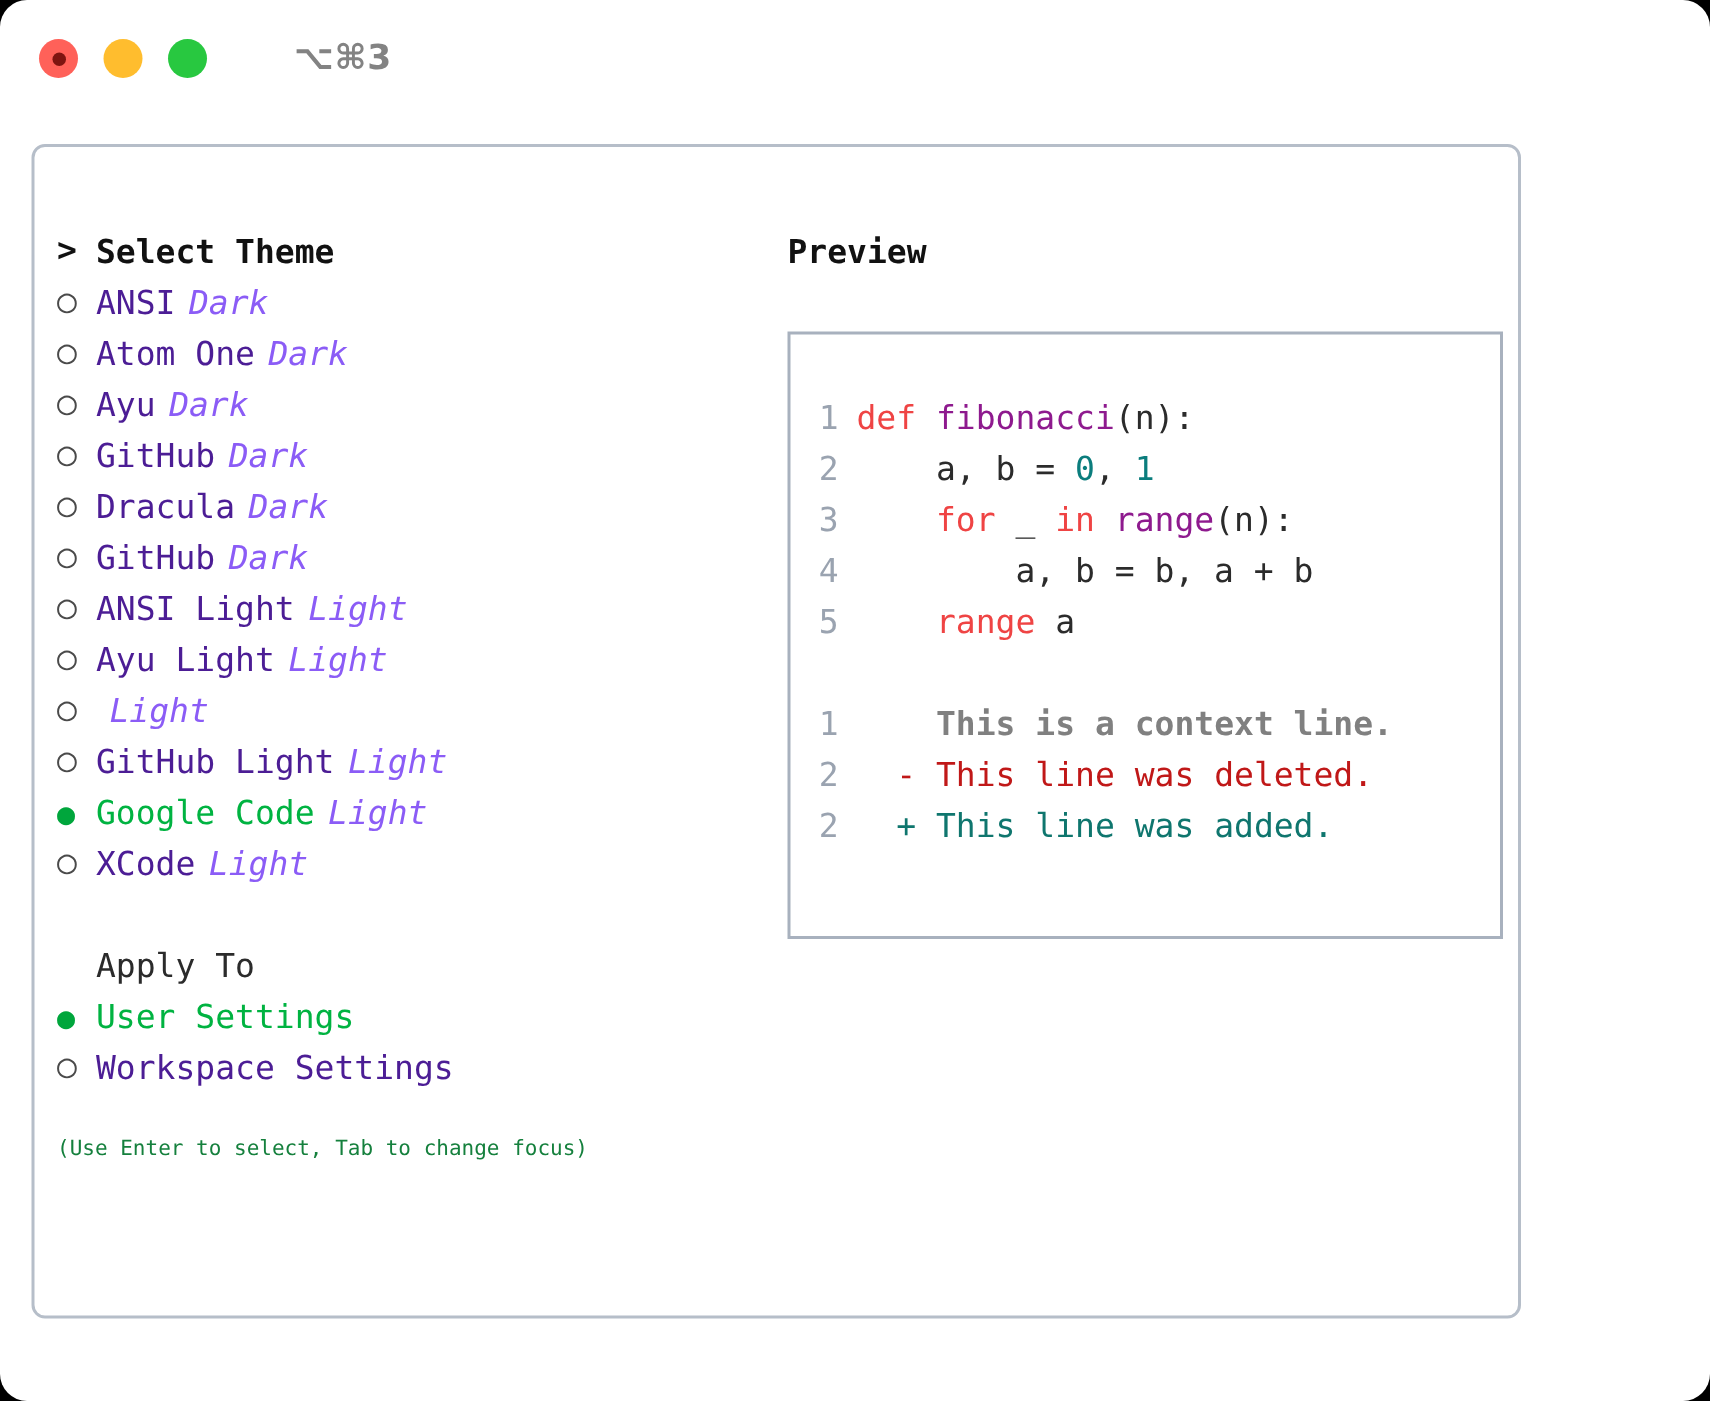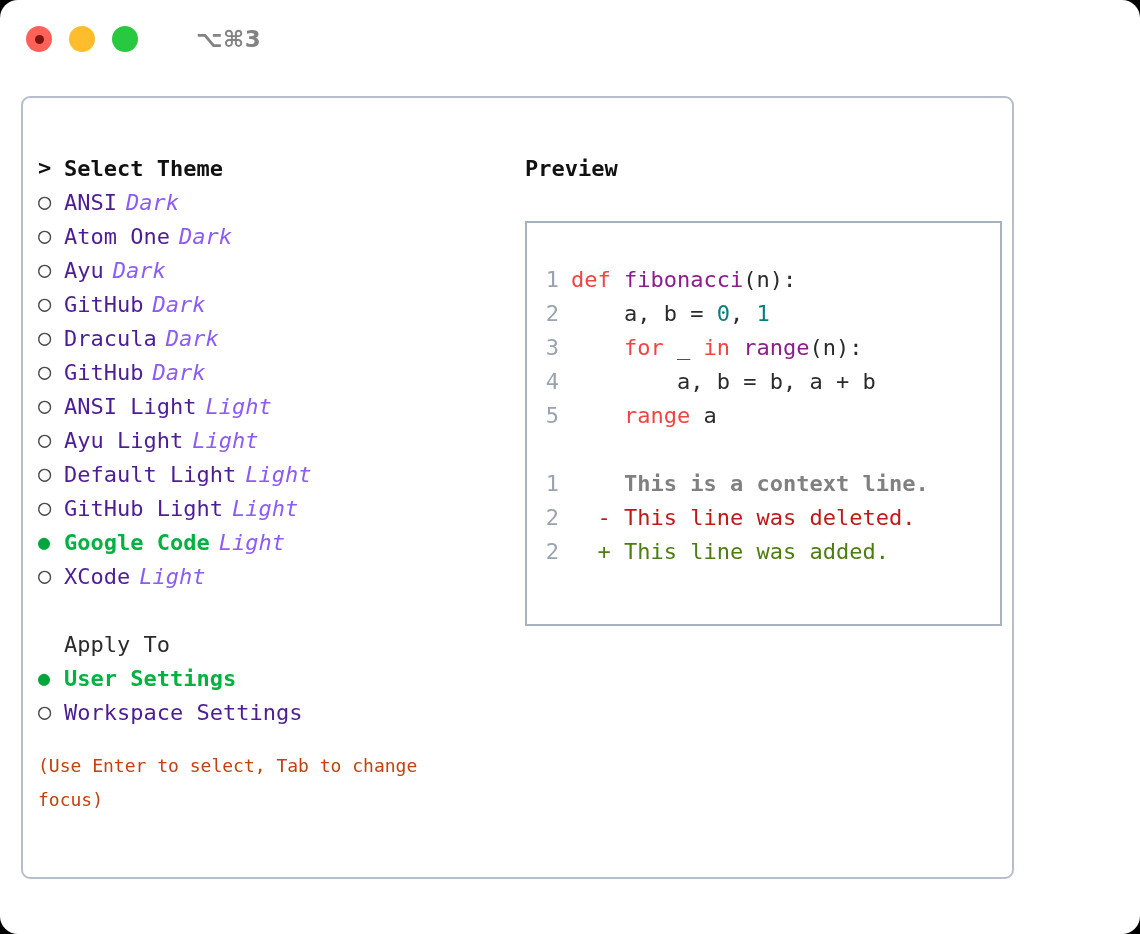--- a/index.html
+++ b/index.html
@@ -78,27 +78,27 @@
     line-height: 1;
   }
   .section-head {
     font-weight: 700;
     color: #111111;
   }
   .section-head .marker { font-weight: 700; color: #111111; }
   .radio-empty { color: #4a4a4a; }
   .radio-filled { color: #00a63c; font-size: 20px; }
   .item-label { color: #4c1d95; }
-  .item-label.selected { color: #00b341; font-weight: bold; }
+  .item-label.selected { color: #00b341; }
   .item-variant { color: #8b5cf6; margin-left: 9px; font-style: italic; }
   .spacer { height: 34px; }
   .hint {
     margin-top: 20px;
-    font-size: 18px;
-    color: #c2410c;
+    font-size: 14px;
+    color: #15803d;
     line-height: 34px;
     width: 410px;
     white-space: pre-wrap;
   }
 
   
   .right-col {
     position: absolute;
     left: 502px; top: 53px;
     width: 490px;
@@ -134,21 +134,21 @@
   .code-text { color: #2b2b2b; }
   .blank-line { height: 34px; }
 
   .tok-kw   { color: #ef4444; }
   .tok-fn   { color: #8e1a8e; }
   .tok-num  { color: #0b7d7d; }
   .tok-plain{ color: #2b2b2b; }
 
   .diff-ctx { color: #808080; font-weight: bold; }
   .diff-del { color: #c01818; }
-  .diff-add { color: #4d7c0f; }
+  .diff-add { color: #0f766e; }
 </style>
 </head>
 <body>
 
 <div id="app">
 
   <div class="titlebar">
     <div class="lights">
       <span class="light red"></span>
       <span class="light yellow"></span>
@@ -169,21 +169,21 @@
 
         <div id="theme-list">
             <div class="row"><span class="marker radio-empty">○</span><span class="item-label">ANSI</span><span class="item-variant">Dark</span></div>
             <div class="row"><span class="marker radio-empty">○</span><span class="item-label">Atom One</span><span class="item-variant">Dark</span></div>
             <div class="row"><span class="marker radio-empty">○</span><span class="item-label">Ayu</span><span class="item-variant">Dark</span></div>
             <div class="row"><span class="marker radio-empty">○</span><span class="item-label">GitHub</span><span class="item-variant">Dark</span></div>
             <div class="row"><span class="marker radio-empty">○</span><span class="item-label">Dracula</span><span class="item-variant">Dark</span></div>
             <div class="row"><span class="marker radio-empty">○</span><span class="item-label">GitHub</span><span class="item-variant">Dark</span></div>
             <div class="row"><span class="marker radio-empty">○</span><span class="item-label">ANSI Light</span><span class="item-variant">Light</span></div>
             <div class="row"><span class="marker radio-empty">○</span><span class="item-label">Ayu Light</span><span class="item-variant">Light</span></div>
-            <div class="row"><span class="marker radio-empty">○</span><span class="item-label">Default Light</span><span class="item-variant">Light</span></div>
+            <div class="row"><span class="marker radio-empty">○</span><span class="item-variant">Light</span></div>
             <div class="row"><span class="marker radio-empty">○</span><span class="item-label">GitHub Light</span><span class="item-variant">Light</span></div>
             <div class="row"><span class="marker radio-filled">●</span><span class="item-label selected">Google Code</span><span class="item-variant">Light</span></div>
             <div class="row"><span class="marker radio-empty">○</span><span class="item-label">XCode</span><span class="item-variant">Light</span></div>
           </div>
 
         <div class="spacer"></div>
 
         <div class="row">
           <span class="marker"> </span>
           <span>Apply To</span>

